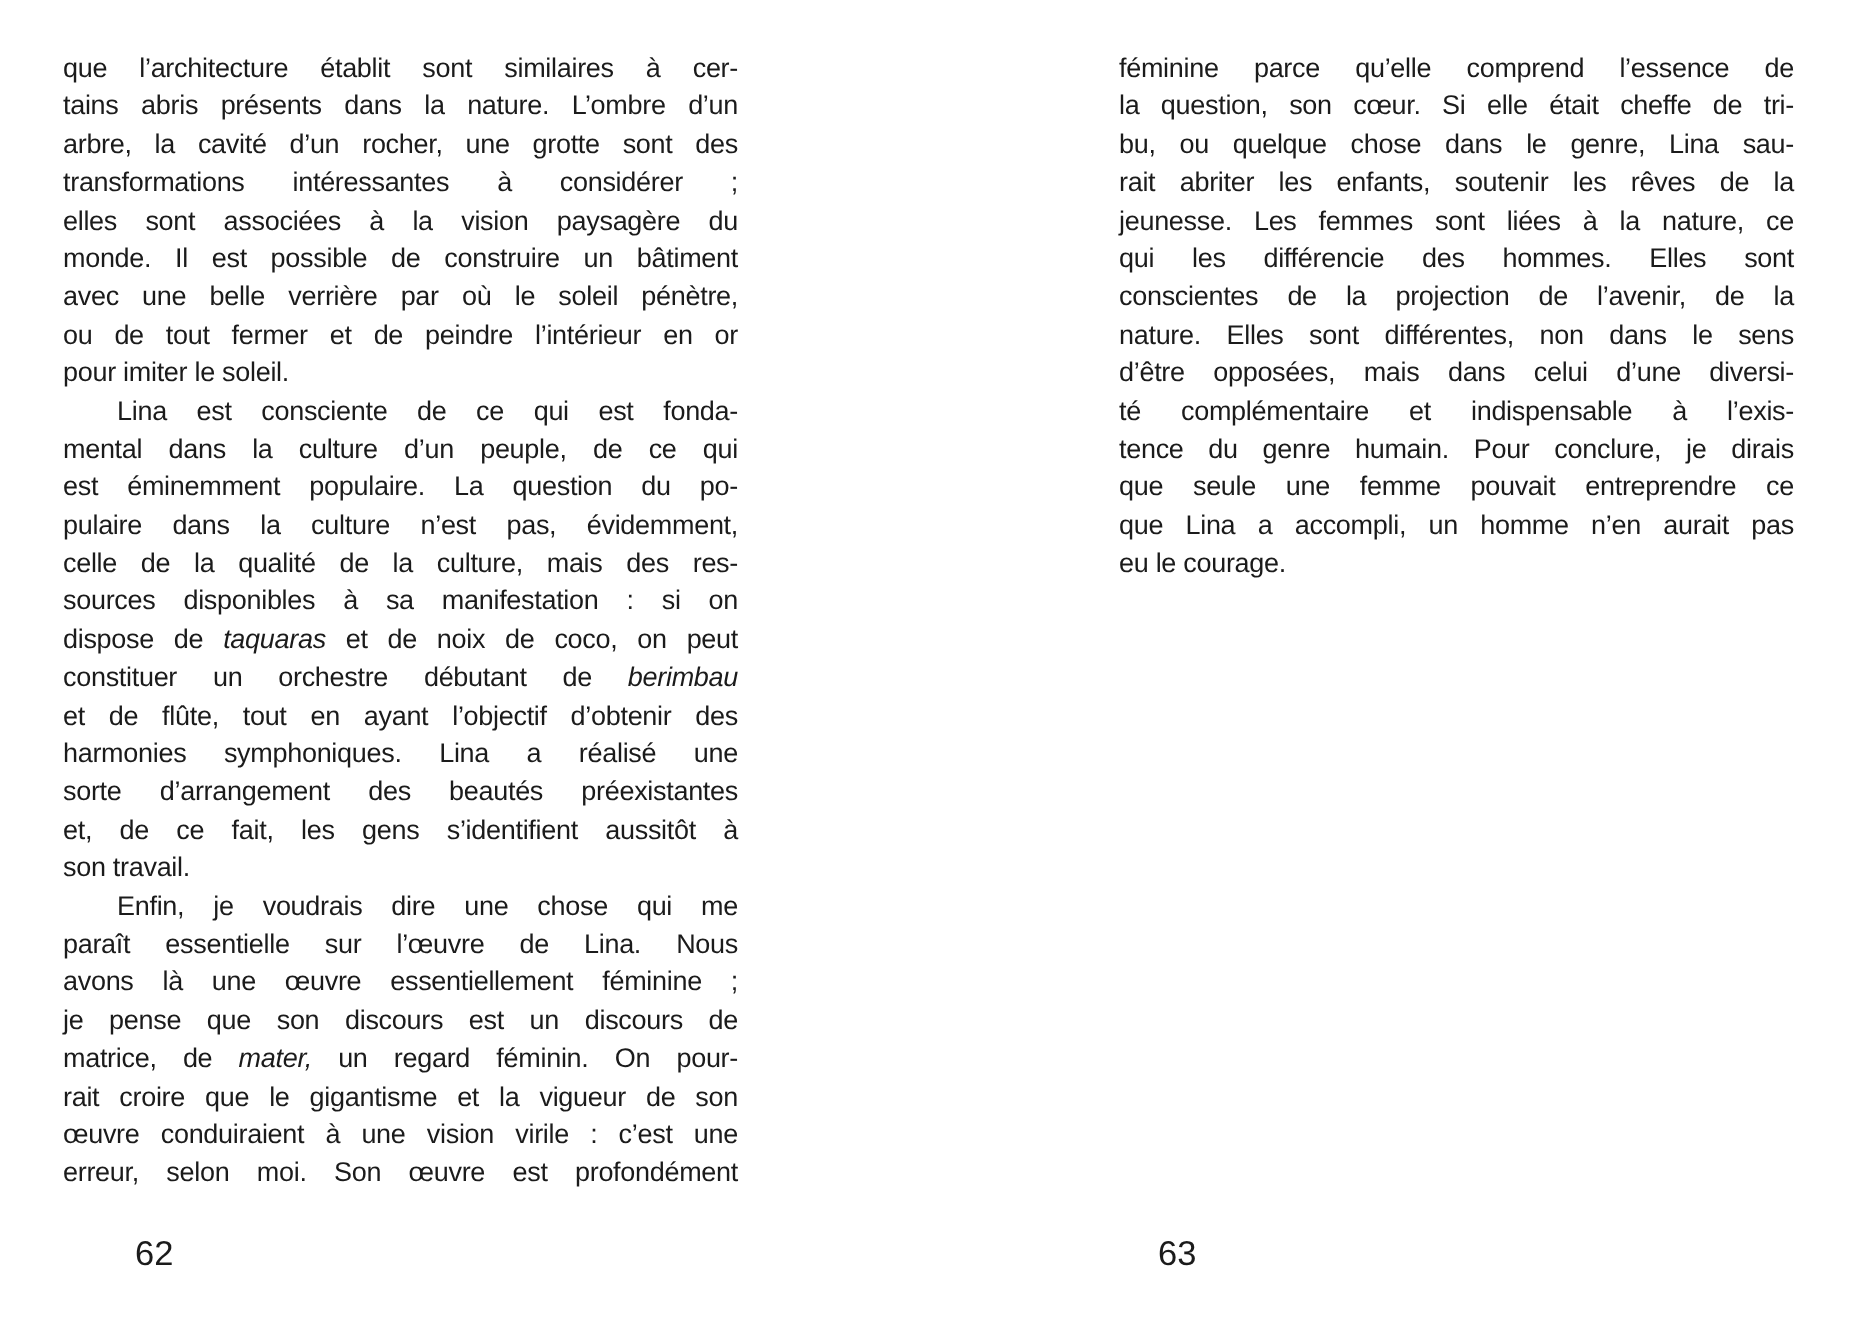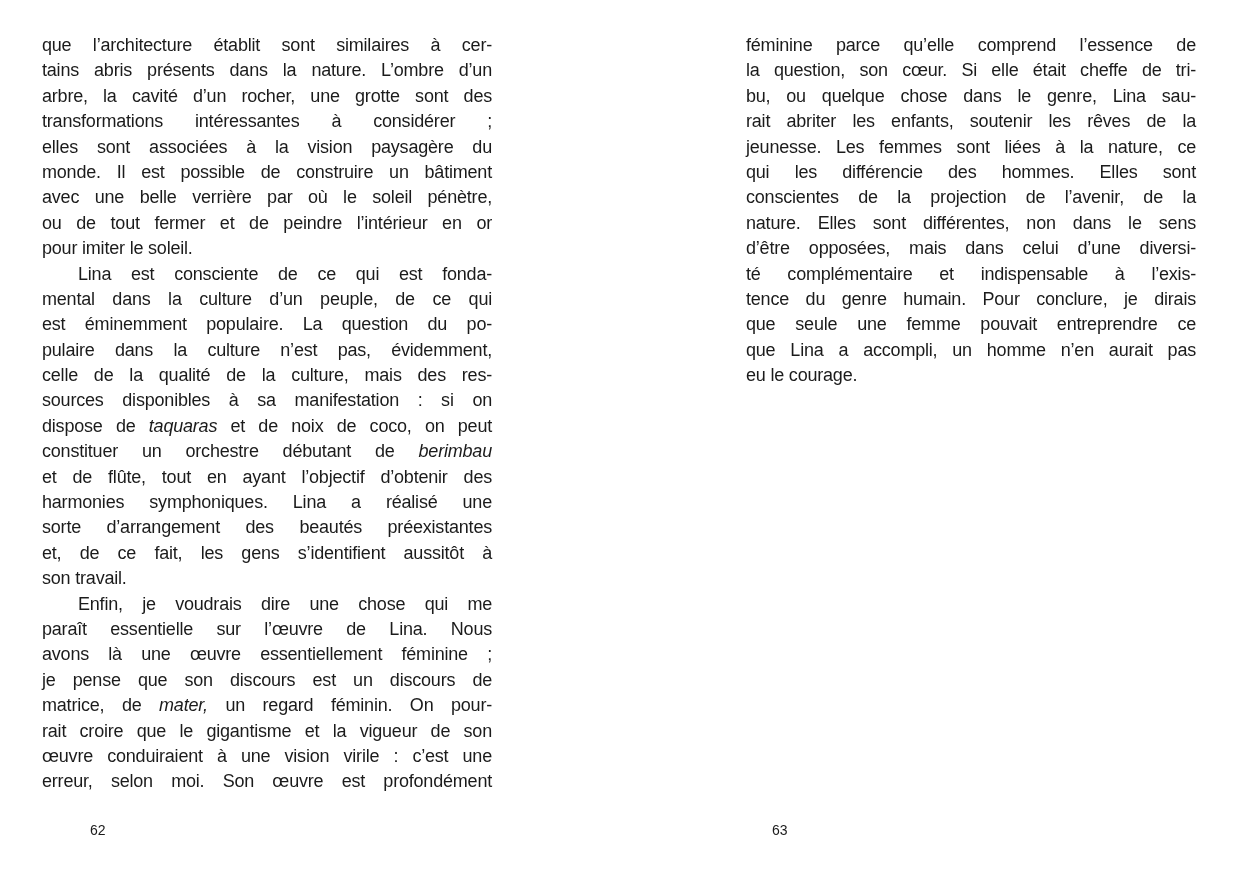--- a/index.html
+++ b/index.html
@@ -36,21 +36,21 @@
   }
   .line.ind {
     padding-left: 36px;
   }
   .line em {
     font-style: italic;
   }
   .pagenum {
     position: absolute;
     top: 822px;
-    font-size: 14px;
+    font-size: 23px;
     letter-spacing: 0;
     color: #1b1b1b;
   }
   .pn-left  { left: 90px;  }
   .pn-right { left: 772px; }
 </style>
 </head>
 <body>
 
 <div class="spread">

